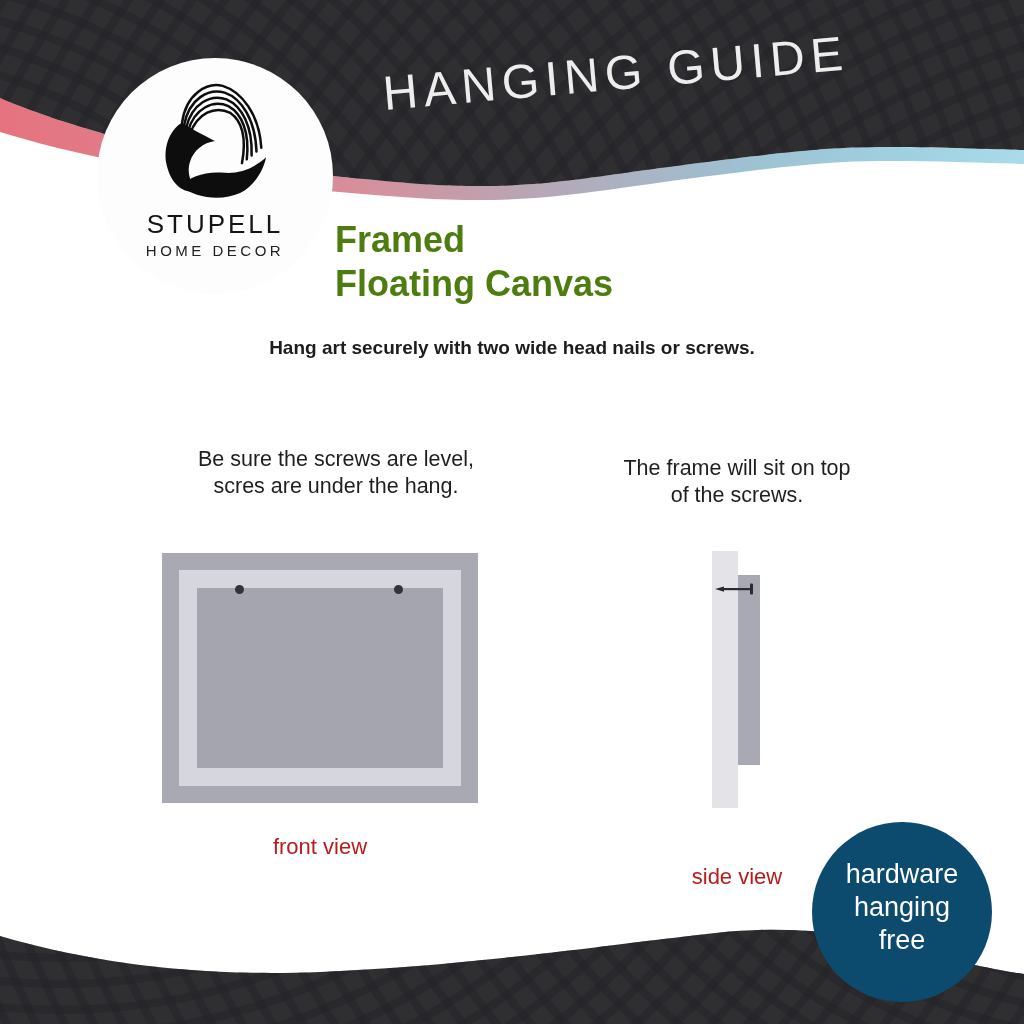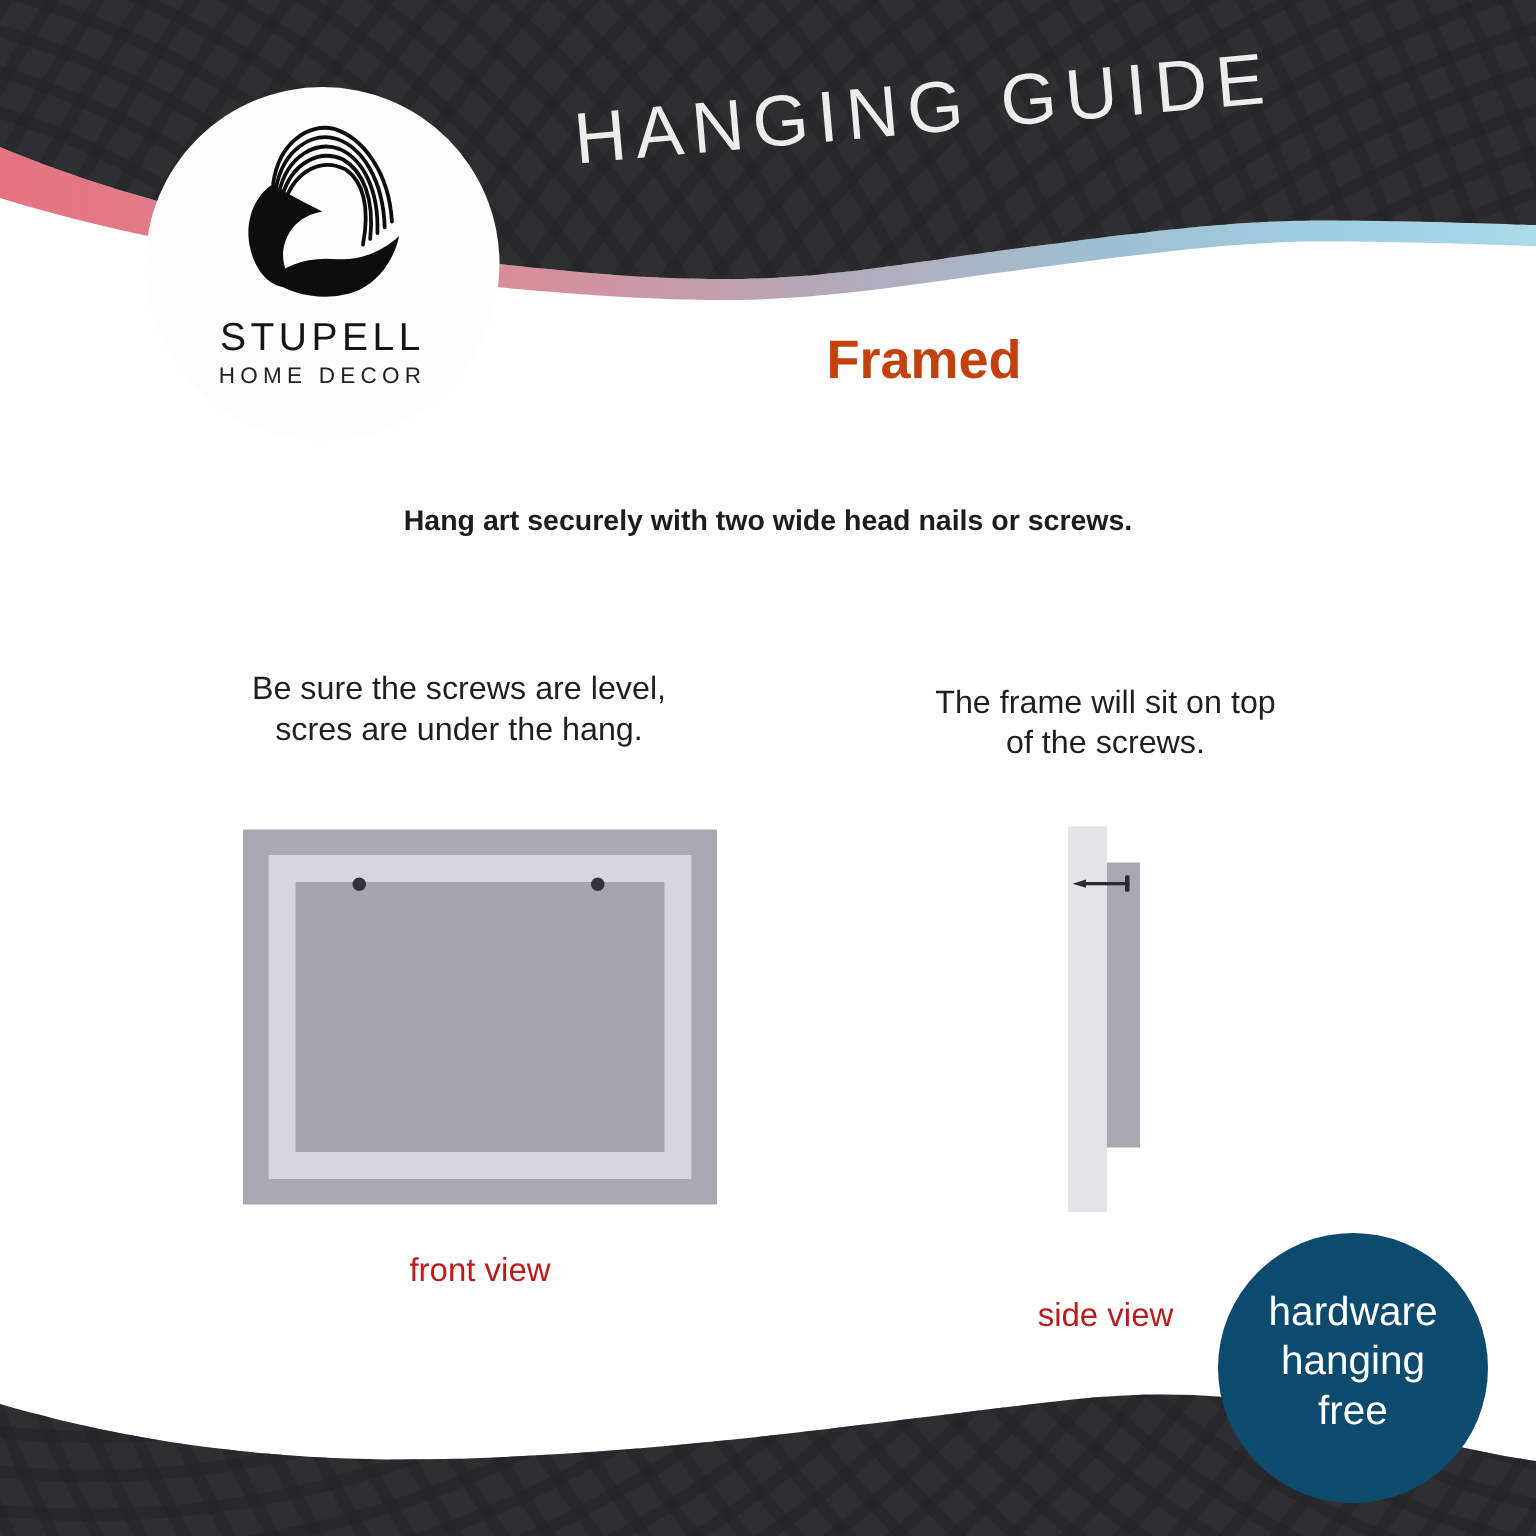--- a/index.html
+++ b/index.html
@@ -15,27 +15,27 @@
 
   
   .logo{position:absolute;left:97px;top:58px;width:236px;height:236px;border-radius:50%;
     background:#fdfdfd;text-align:center;}
   .logo-s{position:absolute;left:60px;top:20px;width:112px;height:122px;}
   .logo-name{position:absolute;left:0;top:151px;width:236px;font-size:26px;font-weight:500;
     letter-spacing:3px;color:#151515;}
   .logo-tag{position:absolute;left:0;top:184px;width:236px;font-size:15px;font-weight:400;
     letter-spacing:3.5px;color:#222;}
 
-  .product-title{position:absolute;left:321px;top:218px;width:360px;text-align:right;
-    font-size:36px;line-height:44px;font-weight:700;color:#c2410c;}
+  .product-title{position:absolute;left:335px;top:218px;width:360px;text-align:left;
+    font-size:36px;line-height:44px;font-weight:700;color:#4d7c0f;}
   .instruction{position:absolute;left:32px;top:337px;width:960px;text-align:center;
     font-size:19px;font-weight:600;color:#1d1d1d;}
 
   .step{position:absolute;text-align:center;font-size:21.5px;line-height:27px;font-weight:500;color:#1f1f1f;}
-  .step-left{left:136px;top:446px;width:340px;}
+  .step-left{left:166px;top:446px;width:340px;}
   .step-right{left:587px;top:455px;width:300px;}
 
   
   .front-view{position:absolute;left:162px;top:553px;width:316px;height:250px;background:#a9a9b4;}
   .fv-mat{position:absolute;inset:17px;background:#d6d6de;}
   .fv-canvas{position:absolute;inset:35px;background:#a5a5b0;}
   .screw{position:absolute;width:9px;height:9px;border-radius:50%;background:#33333c;}
   .screw-l{left:73px;top:32px;}
   .screw-r{left:232px;top:32px;}
 
@@ -243,20 +243,21 @@
       </g>
       <path fill="#0d0d0d" d="M26,46 C13,54 6,72 10,90 C14,108 26,120 40,117 C34,106 31,97 34,87 C38,74 48,67 60,65 C48,59 34,52 26,46 Z"></path>
       <path fill="#0d0d0d" d="M24,112 C40,124 66,128 86,119 C100,112 110,97 113,82 C101,93 86,99 70,98 C50,96 34,102 24,112 Z"></path>
     </svg>
     <div class="logo-name">STUPELL</div>
     <div class="logo-tag">HOME DECOR</div>
   </div>
 
   <div class="product-title">
     <div>Framed</div>
+    <div>Floating Canvas</div>
   </div>
 
   <div class="instruction">Hang art securely with two wide head nails or screws.</div>
 
   <div class="step step-left">
     <div>Be sure the screws are level,</div>
     <div>scres are under the hang.</div>
   </div>
 
   <div class="step step-right">

